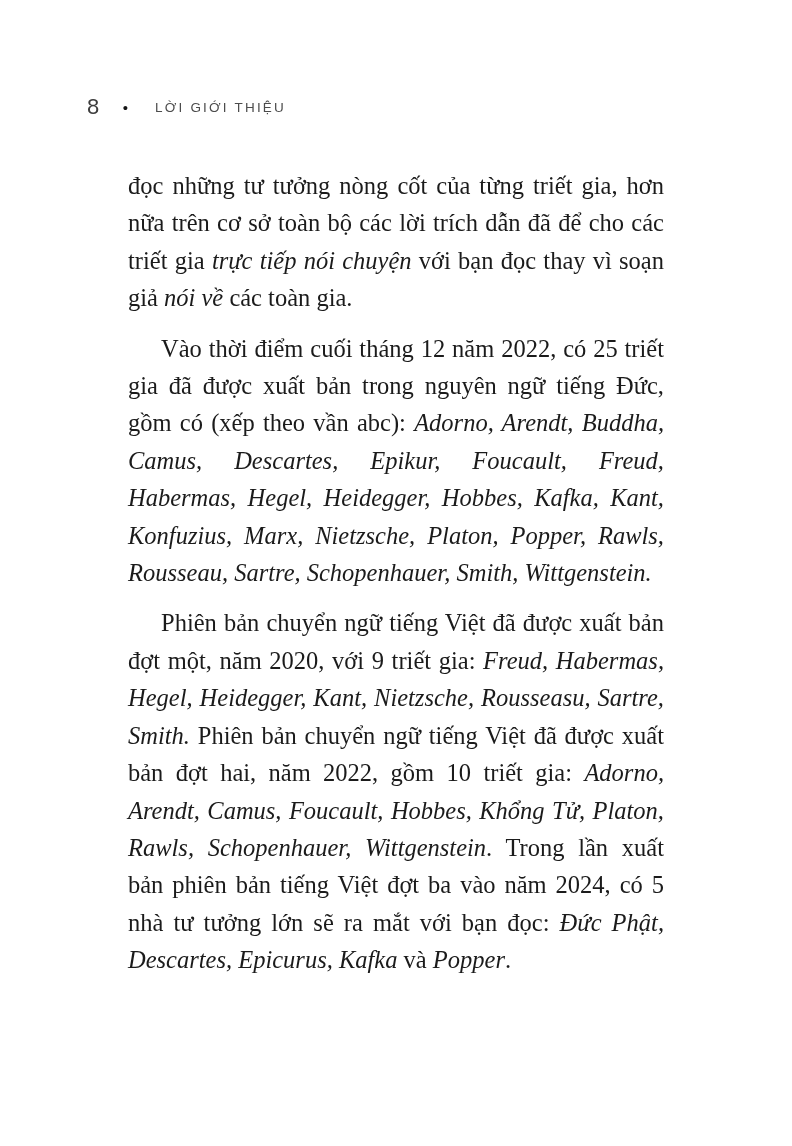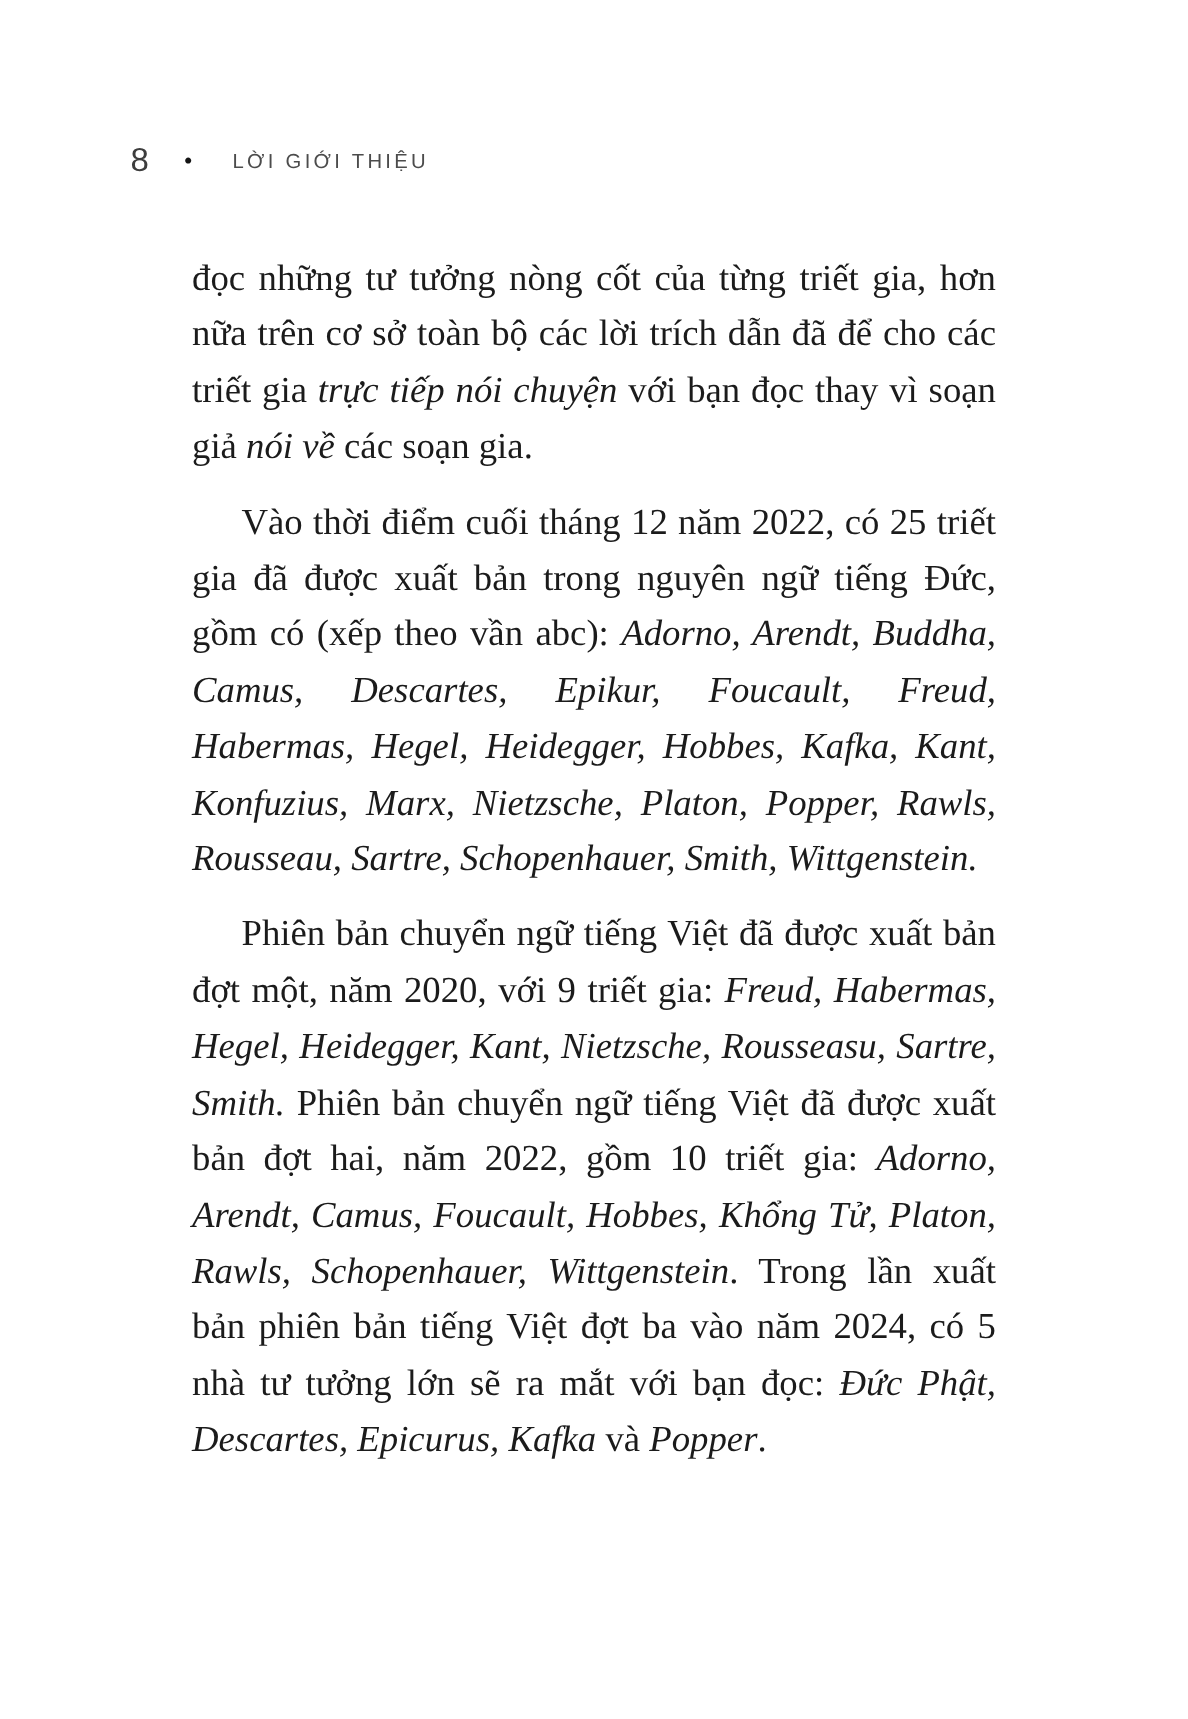--- a/index.html
+++ b/index.html
@@ -65,17 +65,17 @@
 </head>
 <body>
 
 <div class="page">
   <header class="running-header">
     <span class="page-num">8</span>
     <span class="bullet">•</span>
     <span class="running-head">LỜI GIỚI THIỆU</span>
   </header>
   <main class="body-text">
-      <p><span>đọc những tư tưởng nòng cốt của từng triết gia, hơn nữa trên cơ sở toàn bộ các lời trích dẫn đã để cho các triết gia </span><em>trực tiếp nói chuyện</em><span> với bạn đọc thay vì soạn giả </span><em>nói về</em><span> các soạn gia.</span></p>
+      <p><span>đọc những tư tưởng nòng cốt của từng triết gia, hơn nữa trên cơ sở toàn bộ các lời trích dẫn đã để cho các triết gia </span><em>trực tiếp nói chuyện</em><span> với bạn đọc thay vì soạn giả </span><em>nói về</em><span> các toàn gia.</span></p>
       <p class="indent"><span>Vào thời điểm cuối tháng 12 năm 2022, có 25 triết gia đã được xuất bản trong nguyên ngữ tiếng Đức, gồm có (xếp theo vần abc): </span><em>Adorno, Arendt, Buddha, Camus, Descartes, Epikur, Foucault, Freud, Habermas, Hegel, Heidegger, Hobbes, Kafka, Kant, Konfuzius, Marx, Nietzsche, Platon, Popper, Rawls, Rousseau, Sartre, Schopenhauer, Smith, Wittgenstein.</em></p>
       <p class="indent"><span>Phiên bản chuyển ngữ tiếng Việt đã được xuất bản đợt một, năm 2020, với 9 triết gia: </span><em>Freud, Habermas, Hegel, Heidegger, Kant, Nietzsche, Rousseasu, Sartre, Smith.</em><span> Phiên bản chuyển ngữ tiếng Việt đã được xuất bản đợt hai, năm 2022, gồm 10 triết gia: </span><em>Adorno, Arendt, Camus, Foucault, Hobbes, Khổng Tử, Platon, Rawls, Schopenhauer, Wittgenstein</em><span>. Trong lần xuất bản phiên bản tiếng Việt đợt ba vào năm 2024, có 5 nhà tư tưởng lớn sẽ ra mắt với bạn đọc: </span><em>Đức Phật, Descartes, Epicurus, Kafka</em><span> và </span><em>Popper</em><span>.</span></p>
     </main>
 </div>
 
 </body></html>

